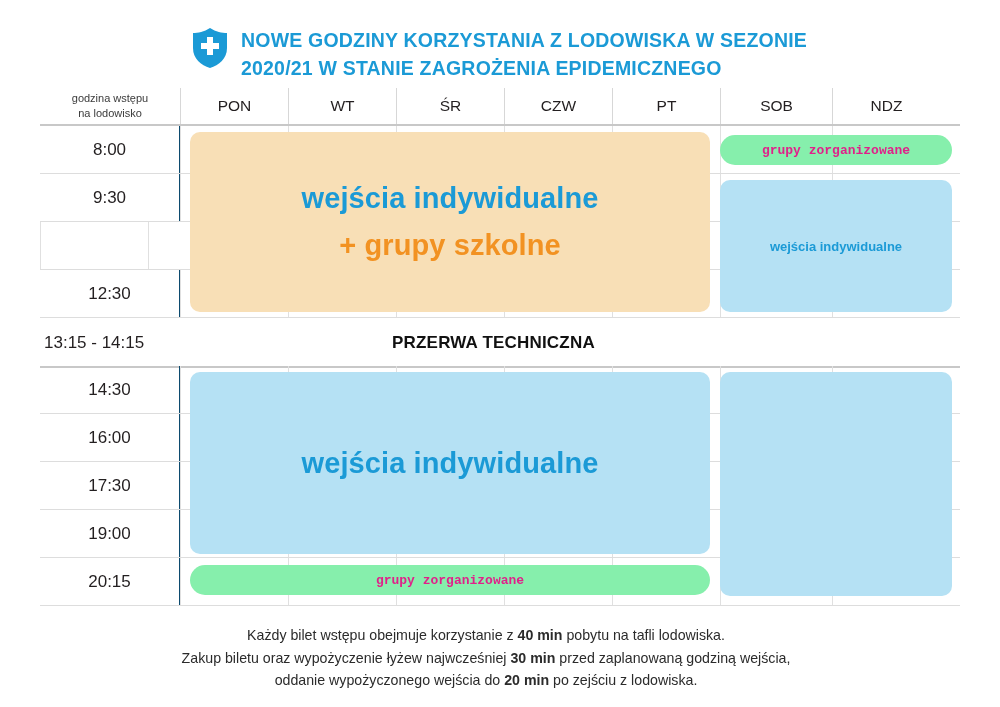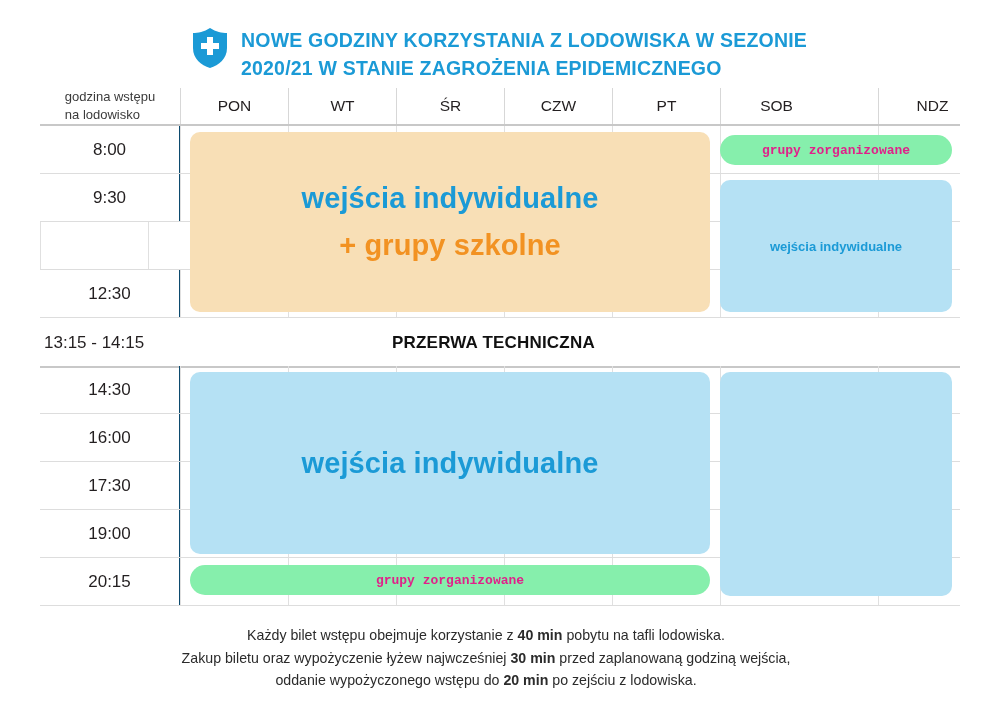--- a/index.html
+++ b/index.html
@@ -58,42 +58,42 @@
 
   .grid-row {
     display: flex;
     width: 920px;
     box-sizing: border-box;
   }
 
   .col-time   { width: 140px; flex: 0 0 140px; }
   .col-day    { width: 108px; flex: 0 0 108px; }
   .col-day.sob{ width: 112px; flex: 0 0 112px; }
-  .col-day.ndz{ width: 108px; flex: 0 0 108px; margin-left: 46px; }
+  .col-day.ndz{ width: 108px; flex: 0 0 108px; }
 
   
   .head-row {
     height: 38px;
     border-bottom: 2px solid #c8c8c8;
   }
   .head-row .cell {
     display: flex;
     align-items: center;
     justify-content: center;
     box-sizing: border-box;
     font-size: 15.5px;
     color: #231f20;
   }
   .head-row .cell.day {
     border-left: 1px solid #d7d7d7;
   }
   .head-label {
-    font-size: 13px;
+    font-size: 11px;
     line-height: 1.35;
-    text-align: left;
+    text-align: center;
     color: #3b3b3b;
     white-space: pre-line;
   }
 
   
   .time-row {
     height: 48px;
     border-bottom: 1px solid #dddddd;
   }
   .time-row .cell {
@@ -361,14 +361,14 @@
       <span class="txt-pink-small">grupy zorganizowane</span>
     </div>
 
     <div class="block blue" style="left:680px; top:6px; width:232px; height:224px;"></div>
   </div>
 </div>
 
 <div class="footer">
   <span class="ln"><span>Każdy bilet wstępu obejmuje korzystanie z </span><b>40 min</b><span> pobytu na tafli lodowiska.</span></span>
   <span class="ln"><span>Zakup biletu oraz wypożyczenie łyżew najwcześniej </span><b>30 min</b><span> przed zaplanowaną godziną wejścia,</span></span>
-  <span class="ln"><span>oddanie wypożyczonego wstępu do </span><b>20 min</b><span> po zejściu z lodowiska.</span></span>
+  <span class="ln"><span>oddanie wypożyczonego wejścia do </span><b>20 min</b><span> po zejściu z lodowiska.</span></span>
 </div>
 
 </body></html>

